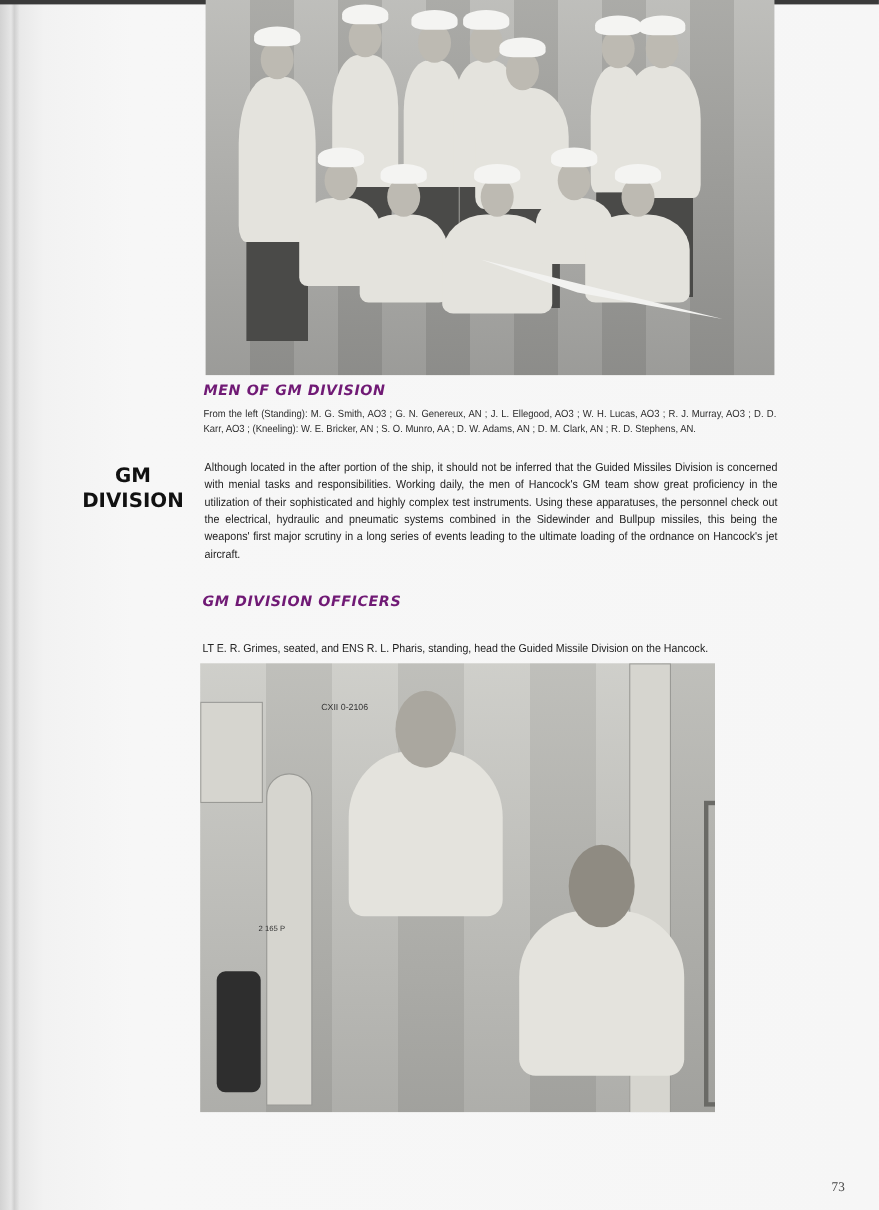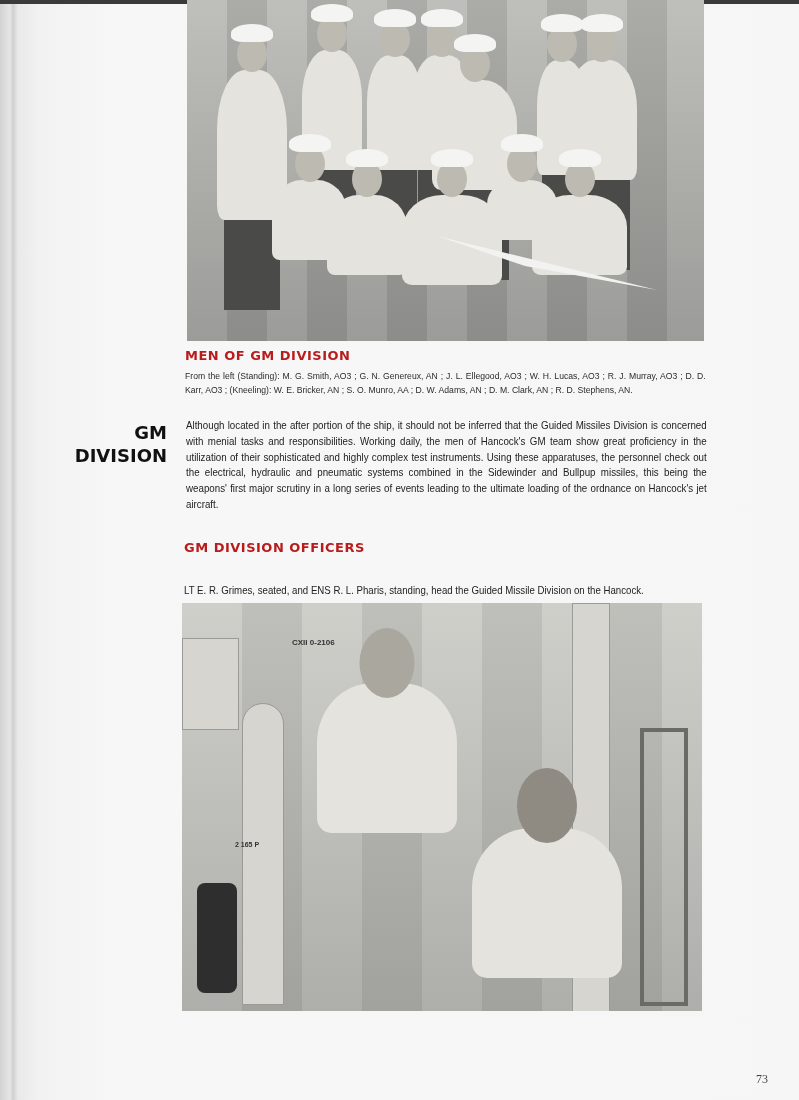--- a/index.html
+++ b/index.html
@@ -12,46 +12,45 @@
   .photo {
     position:absolute; overflow:hidden;
     background:
       radial-gradient(ellipse at 30% 40%, #e9e9e6 0, #c8c8c4 40%, #8c8c88 100%);
   }
   .photo1 { left:187px; top:0px; width:517px; height:341px;
     background:
       linear-gradient(180deg, rgba(40,40,40,.15), rgba(40,40,40,.35)),
       repeating-linear-gradient(90deg, #d9d9d5 0 40px, #c2c2be 40px 80px);
   }
-  .photo2 { left:182px; top:603px; width:520px; height:408px;
+  .photo2 { left:182px; top:603px; width:468px; height:408px;
     background:
       linear-gradient(180deg, rgba(30,30,30,.08), rgba(30,30,30,.25)),
       repeating-linear-gradient(90deg, #deded9 0 60px, #cdcdc8 60px 120px);
-    font-weight: bold;
   }
   
   .fig { position:absolute; background:#e4e3dd; border-radius:40% 40% 10% 10%; }
   .fig .head { position:absolute; left:50%; transform:translateX(-50%); top:-34px; width:30px; height:36px; background:#bdbab2; border-radius:50%; }
   .fig .cap { position:absolute; left:50%; transform:translateX(-50%); top:-46px; width:42px; height:18px; background:#f4f4f2; border-radius:50% 50% 30% 30%; }
   .fig .pants { position:absolute; left:10%; bottom:-90px; width:80%; height:90px; background:#4a4a48; }
   .missile { position:absolute; left:250px; top:230px; width:220px; height:60px; background:#f2f2f0;
     clip-path: polygon(0 10%, 100% 100%, 40% 60%); }
   .pipe { position:absolute; background:#d6d5cf; border:1px solid #9a9a96; }
 
   .heading {
     position:absolute; font-family:"DejaVu Sans", sans-serif; font-weight:bold; letter-spacing:.5px;
-    font-size:13px; color:#b91c1c;
+    font-size:13px; color:#701a75;font-style:italic;
   }
   .caption {
     position:absolute; font-family:"Liberation Sans", sans-serif; font-size:9.4px; line-height:13.5px;
     color:#2b2b2b; text-align:justify; transform:scaleX(.92); transform-origin:left top;
   }
   .side-title {
     position:absolute; right:632px; font-family:"DejaVu Sans", sans-serif; font-weight:bold;
-    font-size:18px; color:#111; text-align:right; line-height:23px;
+    font-size:18px; color:#111; text-align:center; line-height:23px;
   }
   .body-text {
     position:absolute; left:186px; top:418px; width:566px;
     font-family:"Liberation Sans", sans-serif; font-size:10.6px; line-height:15.8px; color:#222;
     text-align:justify; transform:scaleX(.92); transform-origin:left top;
   }
   .officers-caption {
     position:absolute; left:184px; top:584px; width:570px;
     font-family:"Liberation Sans", sans-serif; font-size:10.5px; color:#222; white-space:nowrap;
     transform:scaleX(.92); transform-origin:left top;

